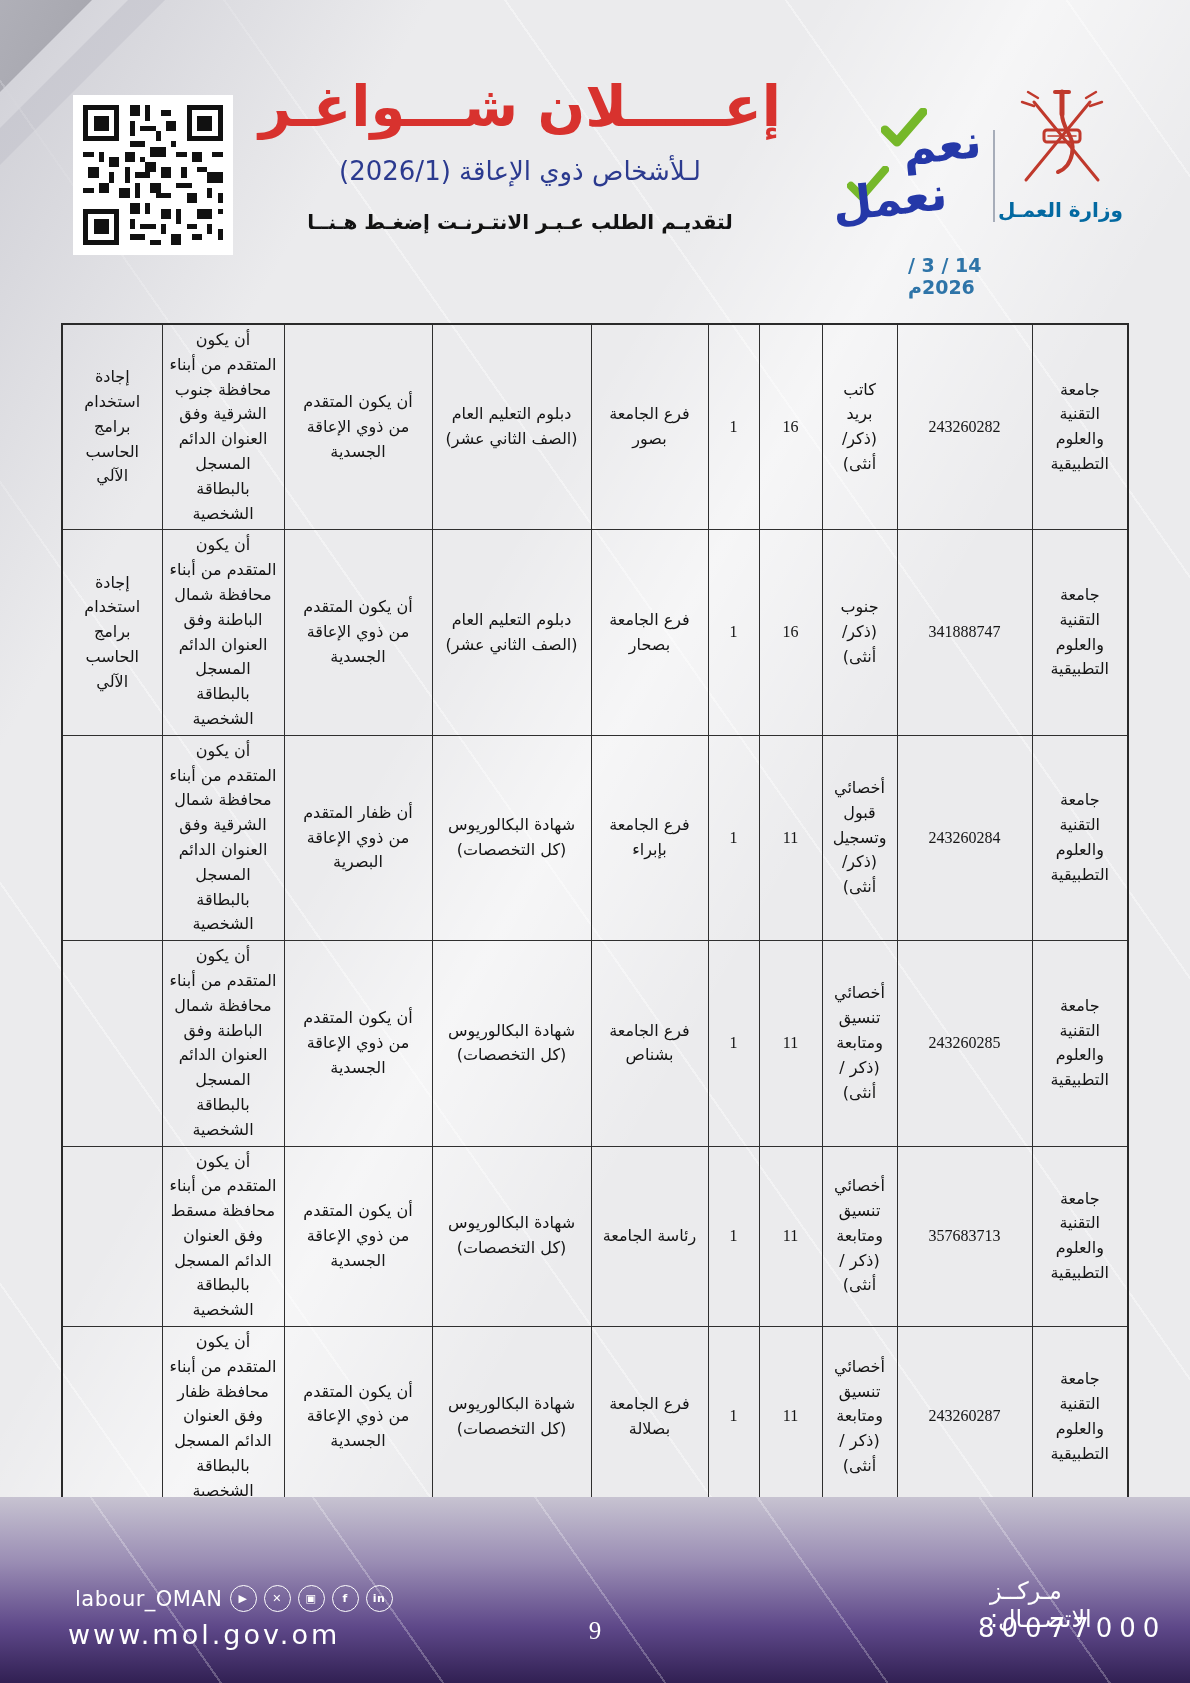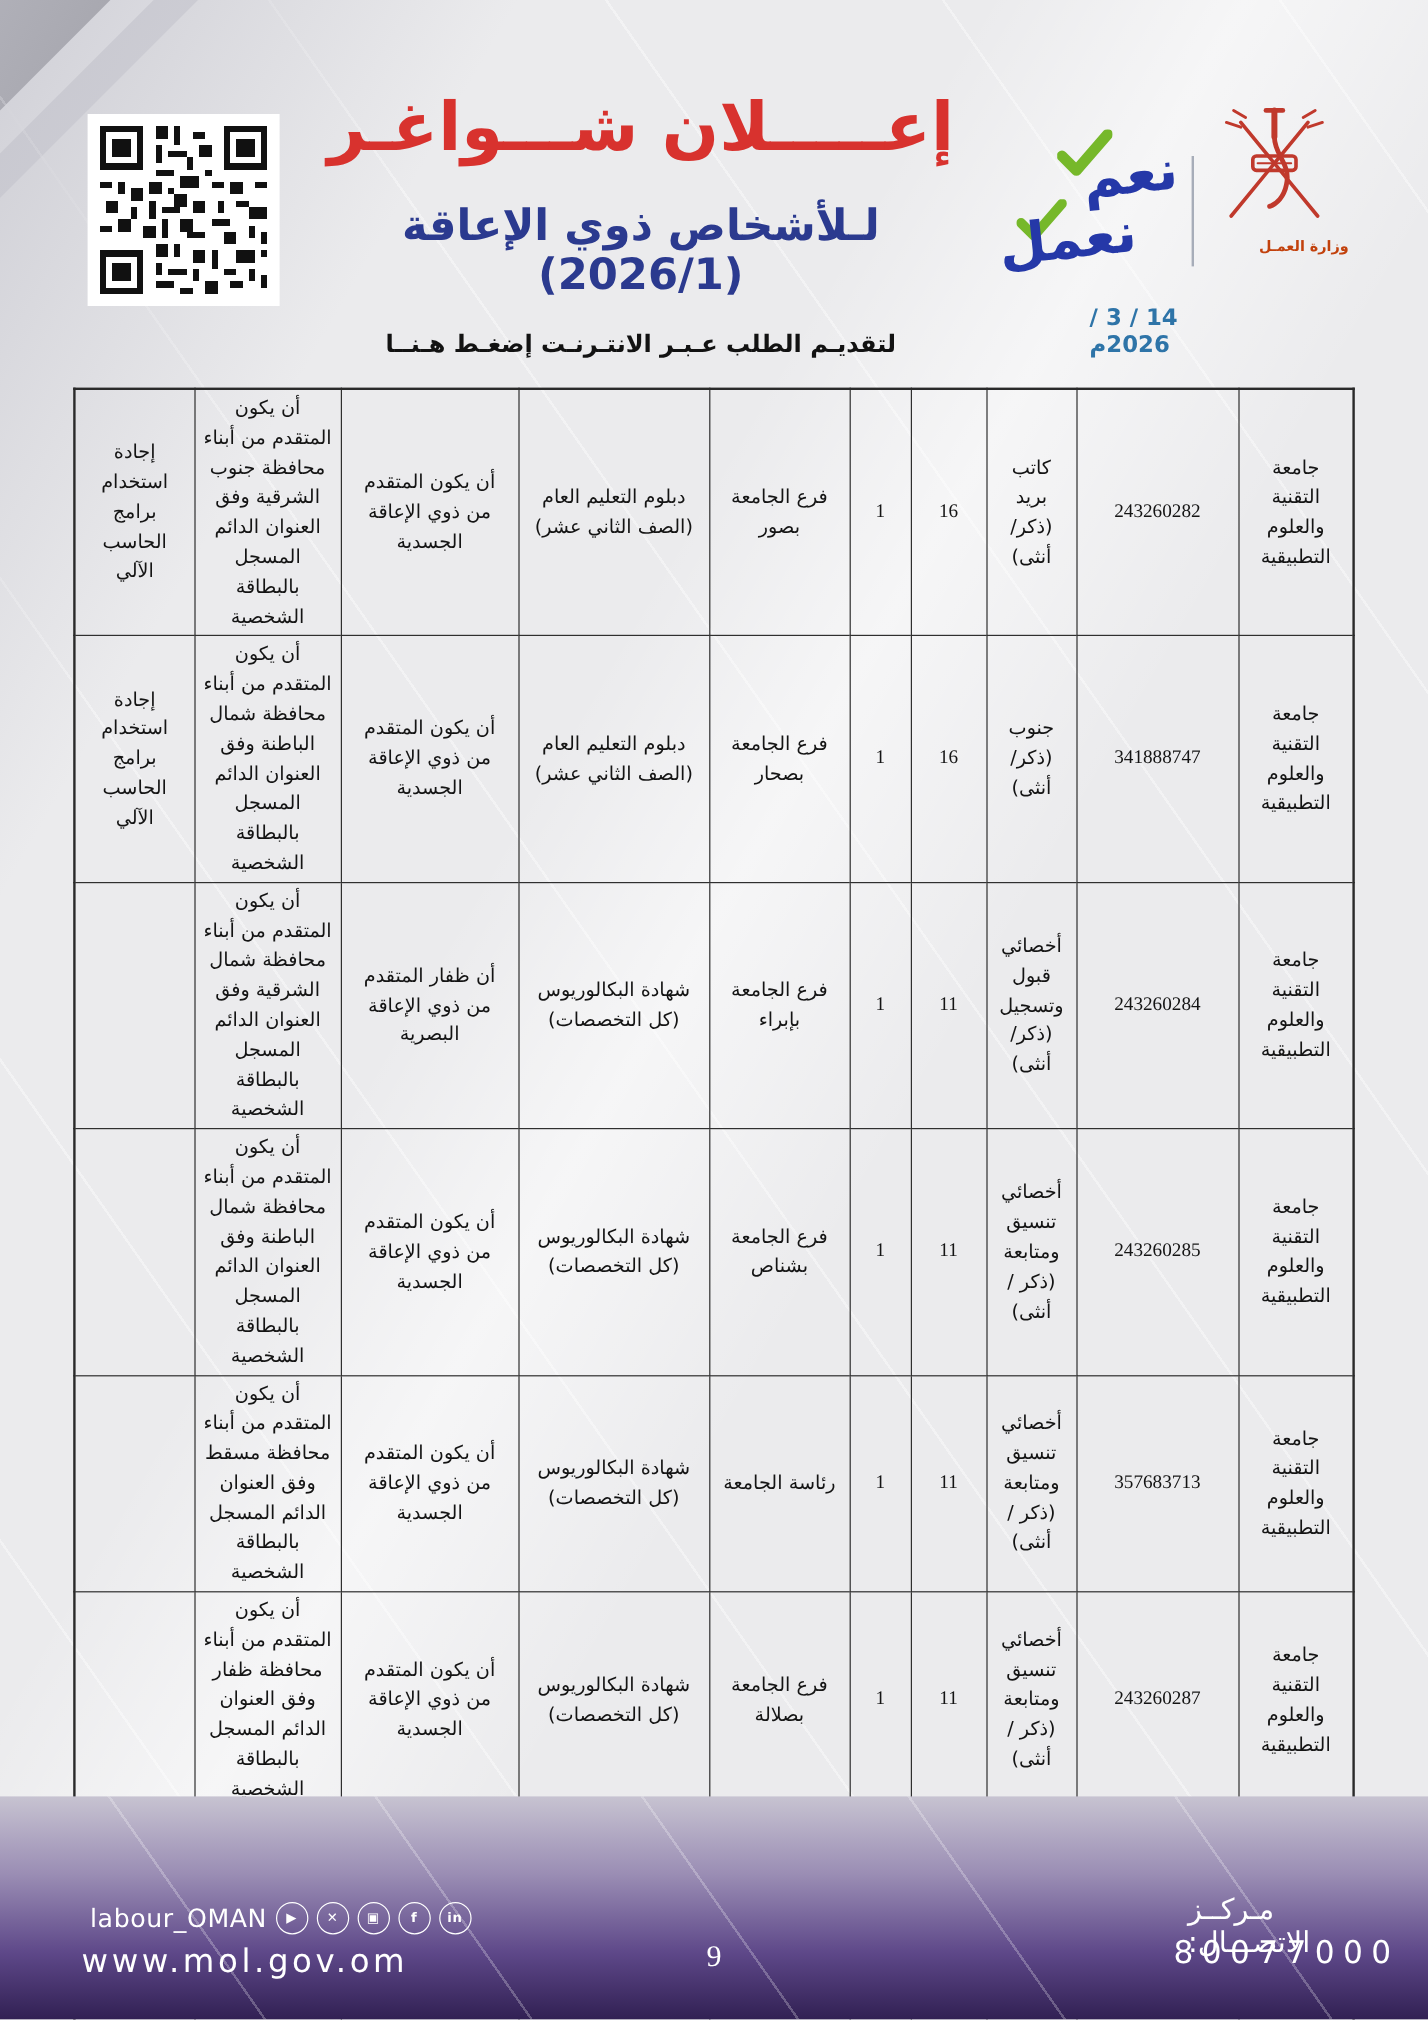--- a/index.html
+++ b/index.html
@@ -21,40 +21,40 @@
     border-top:165px solid #c9c9d1;border-right:165px solid transparent;}
   .corner-white{position:absolute;top:0;left:0;width:0;height:0;
     border-top:128px solid #f4f4f6;border-right:128px solid transparent;}
   .corner-dark{position:absolute;top:0;left:0;width:0;height:0;
     border-top:92px solid #56565f;border-right:92px solid transparent;}
 
   
   .qr{position:absolute;left:73px;top:95px;width:160px;height:160px;background:#fff;padding:5px;box-sizing:border-box;}
   .qr svg{width:100%;height:100%;display:block;}
 
-  .title-block{position:absolute;left:269px;top:72px;width:530px;text-align:center;}
+  .title-block{position:absolute;left:255px;top:72px;width:530px;text-align:center;}
   .main-title{font-size:56px;font-weight:bold;color:var(--title-red,#d8322e);line-height:1.25;letter-spacing:0;}
-  .sub-title{font-size:36px;font-weight:bold;color:var(--subtitle-blue,#2b3a8f);margin-top:26px;}
+  .sub-title{font-size:26px;font-weight:normal;color:var(--subtitle-blue,#2b3a8f);margin-top:14px;}
   .tagline{font-size:20px;font-weight:bold;color:#121212;margin-top:24px;cursor:pointer;}
 
   .campaign-logo{position:absolute;left:800px;top:118px;width:185px;height:125px;}
   .campaign-logo .w1,.campaign-logo .w2{
     position:absolute;font-weight:bold;color:#2538a8;transform:rotate(-6deg);
     font-size:46px;line-height:1;}
   .campaign-logo .w1{right:4px;top:4px;}
   .campaign-logo .w2{right:38px;top:58px;}
   .campaign-logo svg{position:absolute;pointer-events:none;}
   .chk1{right:58px;top:-10px;width:46px;height:40px;}
   .chk2{right:96px;top:48px;width:42px;height:36px;}
 
   .logo-sep{position:absolute;left:993px;top:130px;width:2px;height:92px;background:#a7adb9;}
 
   .emblem{position:absolute;left:1012px;top:84px;width:100px;height:112px;}
-  .ministry-name{position:absolute;left:998px;top:198px;width:126px;text-align:right;
-    font-size:12px;font-weight:bold;color:#c2410c;}
+  .ministry-name{position:absolute;left:998px;top:198px;width:126px;text-align:left;
+    font-size:20px;font-weight:bold;color:#0369a1;}
   .date-line{position:absolute;left:908px;top:254px;width:130px;text-align:left;
     font-size:19px;font-weight:bold;color:var(--date-blue,#2e74a8);}
 
   
   .table-wrap{position:absolute;left:63px;top:323px;width:1066px;}
   table.vac{border-collapse:collapse;table-layout:fixed;width:1066px;
     border:2px solid #2a2a2a;direction:rtl;}
   table.vac td{border:1px solid #2f2f2f;text-align:center;vertical-align:middle;
     font-size:16px;line-height:1.55;padding:3px 6px;word-wrap:break-word;background:transparent;color:#141414;}
   table.vac tr:nth-child(1){height:174px}

